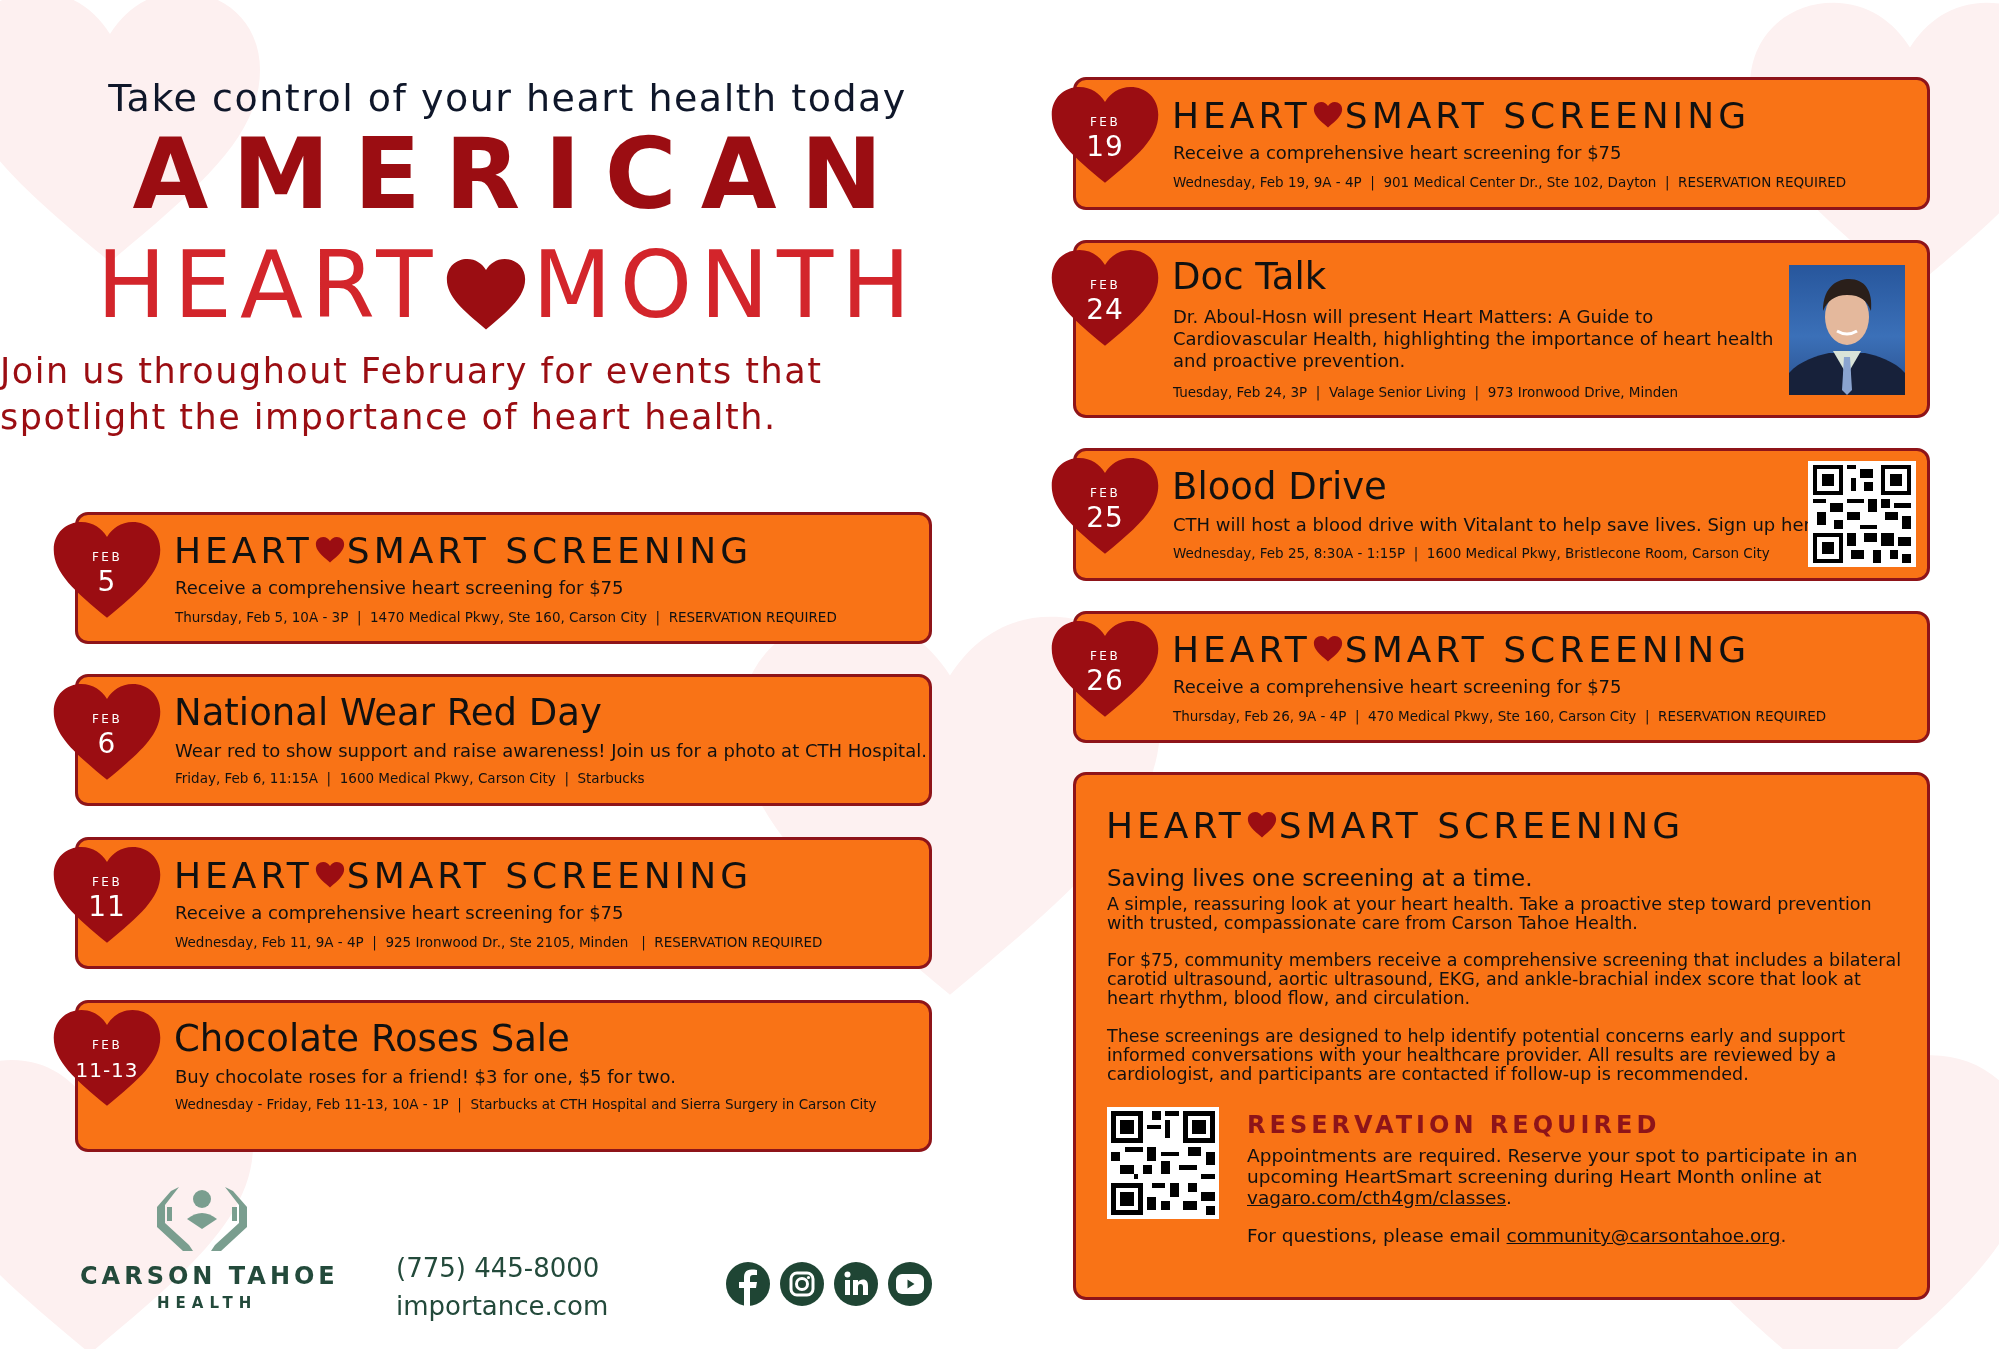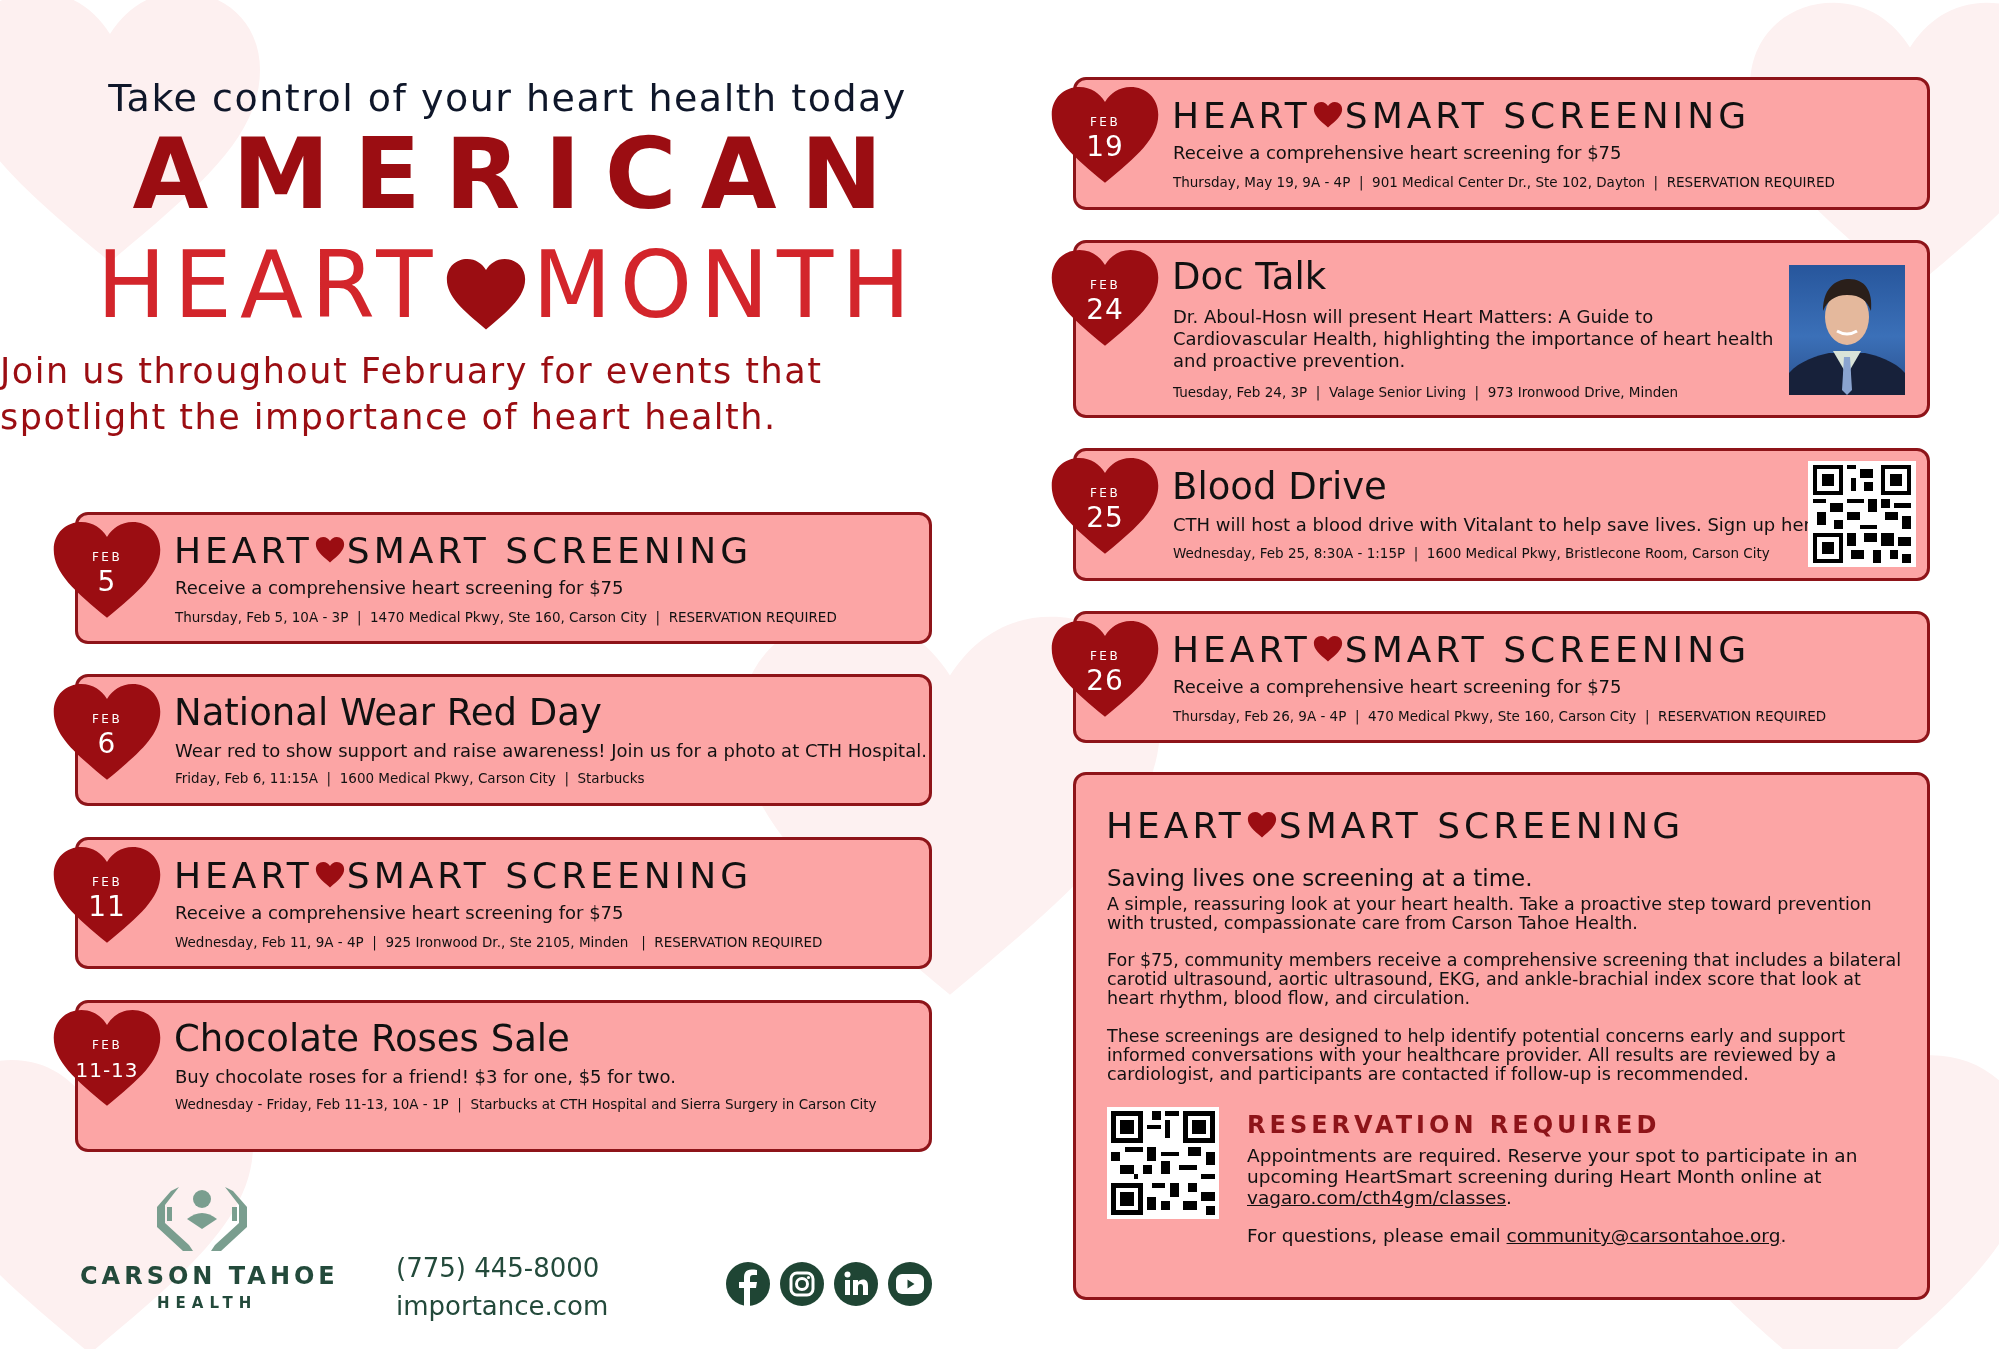--- a/index.html
+++ b/index.html
@@ -31,21 +31,21 @@
     display:flex; justify-content:center; align-items:center;
   }
   .title-heartmonth .big-heart { width:80px; height:72px; margin:0 6px; display:inline-block; }
   .intro {
     position:absolute; left:0; width:1015px; top:348px; text-align:left;
     color:#9b0d12; font-size:35px; line-height:46px; letter-spacing:1.5px;
   }
 
   
   .card {
-    position:absolute; background:#fca5a5; border:3.5px solid #8e1419;
+    position:absolute; background:#f97316; border:3.5px solid #8e1419;
     border-radius:13px; box-sizing:border-box;
   }
   .date-heart {
     position:absolute; width:108px; height:98px; color:#fff; text-align:center;
   }
   .date-heart svg { position:absolute; left:0; top:0; width:100%; height:100%; }
   .date-heart .mon {
     position:absolute; left:0; right:0; top:28px; font-size:12px; letter-spacing:2.5px;
   }
   .date-heart .day {
@@ -189,21 +189,21 @@
   <div class="day small">11-13</div>
 </div>
 
 <div class="card" style="left:1073px;top:77px;width:857px;height:133px;">
   <div class="ev-title spaced" style="left:96px;top:16px;">
     <span>HEART</span><span class="inline-heart"><svg viewBox="0 0 100 92" width="30" height="26">
           <path d="M50 90 C20 65 0 48 0 26 C0 10 12 0 26 0 C37 0 45 6 50 14 C55 6 63 0 74 0 C88 0 100 10 100 26 C100 48 80 65 50 90Z" fill="#9b0d12"></path>
         </svg></span><span>SMART SCREENING</span>
   </div>
   <div class="ev-desc" style="left:97px;top:62px;">Receive a comprehensive heart screening for $75</div>
-  <div class="ev-meta" style="left:97px;top:94px;white-space:pre;">Thursday, May 19, 9A - 4P  |  901 Medical Center Dr., Ste 102, Dayton  |  RESERVATION REQUIRED</div>
+  <div class="ev-meta" style="left:97px;top:94px;white-space:pre;">Wednesday, Feb 19, 9A - 4P  |  901 Medical Center Dr., Ste 102, Dayton  |  RESERVATION REQUIRED</div>
 </div>
 <div class="date-heart" style="left:1051px;top:87px;">
   <svg viewBox="0 0 100 92">
       <path d="M50 90 C20 65 0 48 0 26 C0 10 12 0 26 0 C37 0 45 6 50 14 C55 6 63 0 74 0 C88 0 100 10 100 26 C100 48 80 65 50 90Z" fill="#9b0d12"></path>
     </svg>
   <div class="mon">FEB</div>
   <div class="day">19</div>
 </div>
 
 <div class="card" style="left:1073px;top:240px;width:857px;height:178px;">

